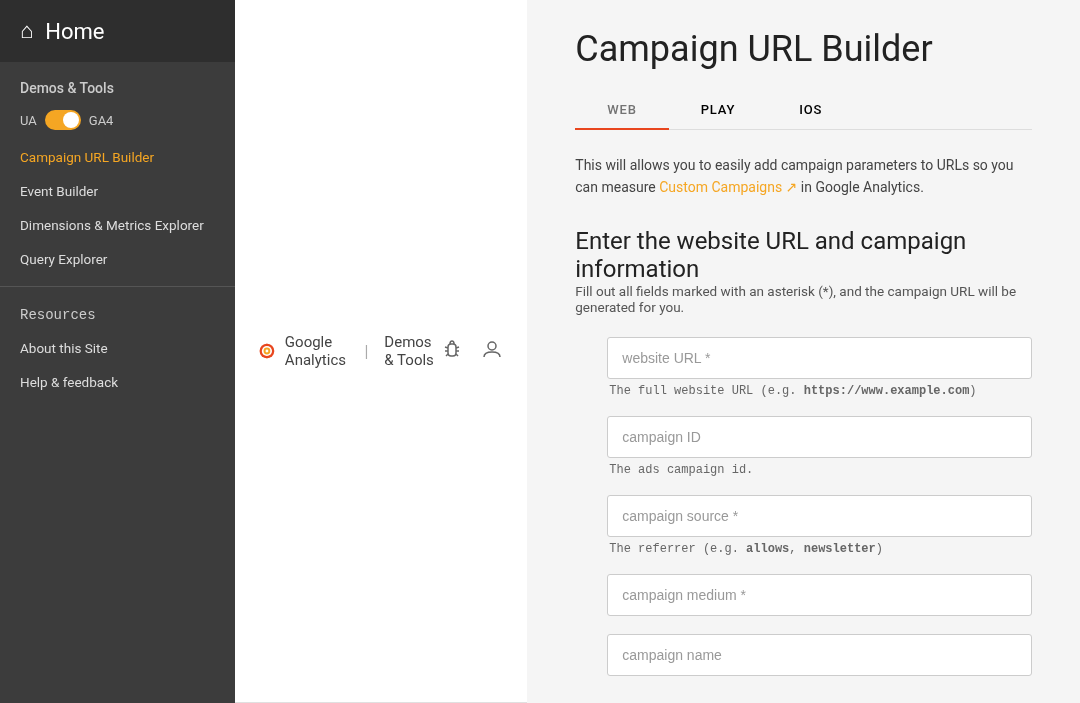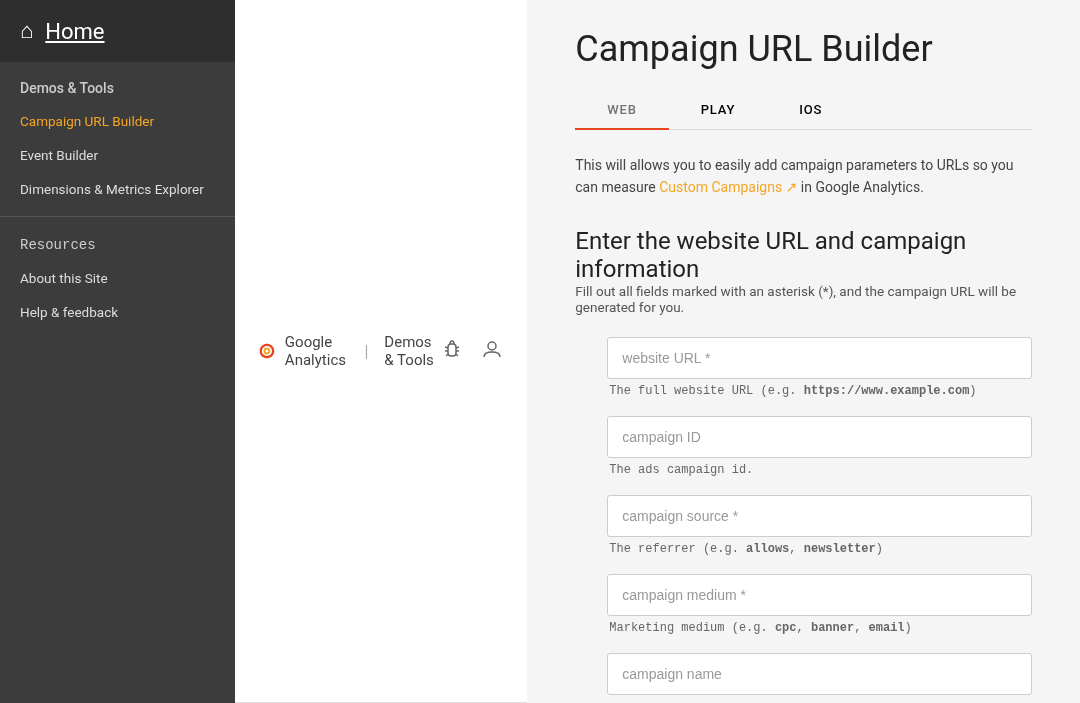--- a/index.html
+++ b/index.html
@@ -26,21 +26,20 @@
 
     .home-icon {
       font-size: 22px;
       color: #fff;
     }
 
     .home-label {
       font-size: 22px;
       font-weight: 400;
       color: #fff;
-      text-decoration: underline;
     }
 
     .sidebar-section-label {
       font-size: 14px;
       font-weight: 500;
       color: #ccc;
       padding: 18px 20px 8px 20px;
     }
 
     .ua-ga4-toggle {
@@ -268,29 +267,39 @@
 
 <div id="sidebar">
 
   <div id="sidebar-home">
     <span class="home-icon">⌂</span>
     <span class="home-label">Home</span>
   </div>
 
   <div class="sidebar-section-label">Demos &amp; Tools</div>
 
+  <div class="ua-ga4-toggle">
+    <span class="toggle-label">UA</span>
+    <div class="toggle-track">
+      <div class="toggle-thumb"></div>
+    </div>
+    <span class="toggle-label">GA4</span>
+  </div>
 
   <div class="sidebar-nav-item active">
     <span>Campaign URL Builder</span>
   </div>
   <div class="sidebar-nav-item">
     <span>Event Builder</span>
   </div>
   <div class="sidebar-nav-item">
     <span>Dimensions &amp; Metrics Explorer</span>
+  </div>
+  <div class="sidebar-nav-item">
+    <span>Query Explorer</span>
   </div>
 
   <hr class="sidebar-divider">
 
   <div class="sidebar-resources-label">Resources</div>
 
   <div class="sidebar-nav-item">
     <span>About this Site</span>
   </div>
   <div class="sidebar-nav-item">
@@ -371,21 +380,20 @@
       <div class="form-hint">The ads campaign id.</div>
     </div>
 
     <div class="form-field">
       <input type="text" placeholder="campaign source *" style="">
       <div class="form-hint">The referrer (e.g. <strong>allows</strong>, <strong>newsletter</strong>)</div>
     </div>
 
     <div class="form-field">
       <input type="text" placeholder="campaign medium *" style="">
-      <div class="form-hint">Marketing medium (e.g. <strong>cpc</strong>, <strong>banner</strong>, <strong>email</strong>)</div>
     </div>
 
     <div class="form-field">
       <input type="text" placeholder="campaign name" style="">
       
     </div>
 
   </div>
 </div>
 

